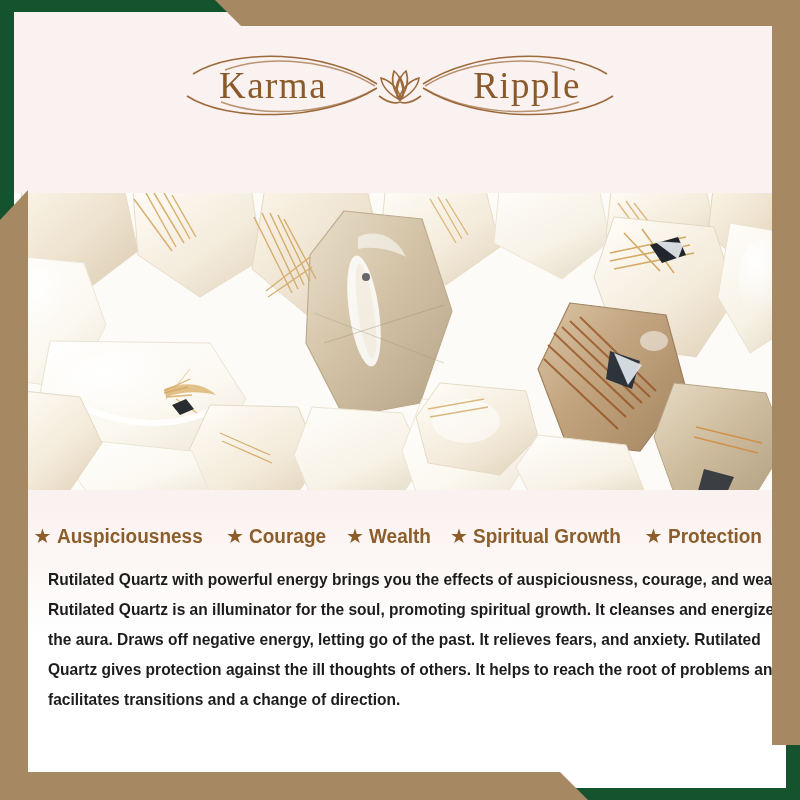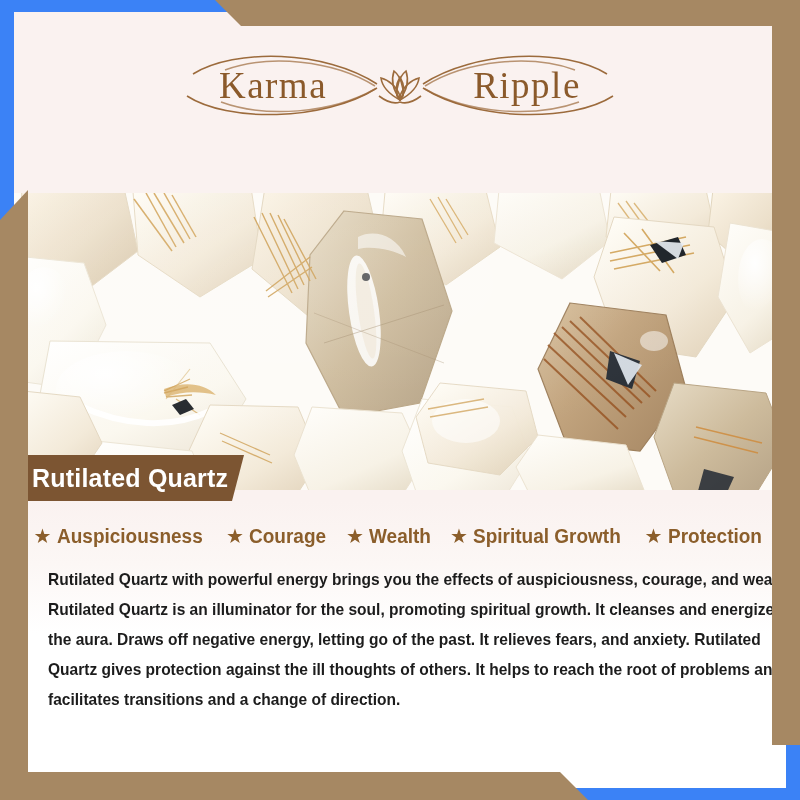--- a/index.html
+++ b/index.html
@@ -9,21 +9,21 @@
     height: 800px;
     overflow: hidden;
     background: #A68863;
     font-family: "Liberation Sans", sans-serif;
   }
 
   .poster {
     position: relative;
     width: 800px;
     height: 800px;
-    background: #3b82f6;
+    background: #14532d;
     overflow: hidden;
   }
 
   
   .band-top {
     position: absolute;
     top: 0; left: 0;
     width: 800px; height: 26px;
     background: #A68863;
     clip-path: polygon(215px 0, 800px 0, 800px 26px, 241px 26px);
@@ -385,23 +385,20 @@
         </g>
         <polygon points="690,276 720,284 710,306 684,298" fill="#2b3138" opacity="0.9"></polygon>
         <path d="M524 242 L612 252 L632 302 L598 312 L520 310 L502 274 Z" fill="url(#gD)" stroke="#ebe2d0" stroke-width="1"></path>
         <path d="M82 248 L178 258 L196 300 L160 312 L82 312 L62 284 Z" fill="url(#gWhite)" stroke="#ece5d5" stroke-width="1"></path>
         <path d="M-10 196 L66 204 L88 250 L54 300 L-10 296 Z" fill="url(#gB)" stroke="#e4d8c2" stroke-width="1"></path>
 
         <rect x="0" y="0" width="772" height="297" fill="url(#shine)" opacity="0.12"></rect>
       </svg>
     </div>
 
-    <div class="name-banner">
-      <span class="name-banner-text">Rutilated Quartz</span>
-    </div>
 
     <div class="content">
 
       <div class="benefits">
         <span class="benefit">
           <span class="benefit-star">★</span>
           <span class="benefit-label">Auspiciousness</span>
         </span>
         <span class="benefit">
           <span class="benefit-star">★</span>

